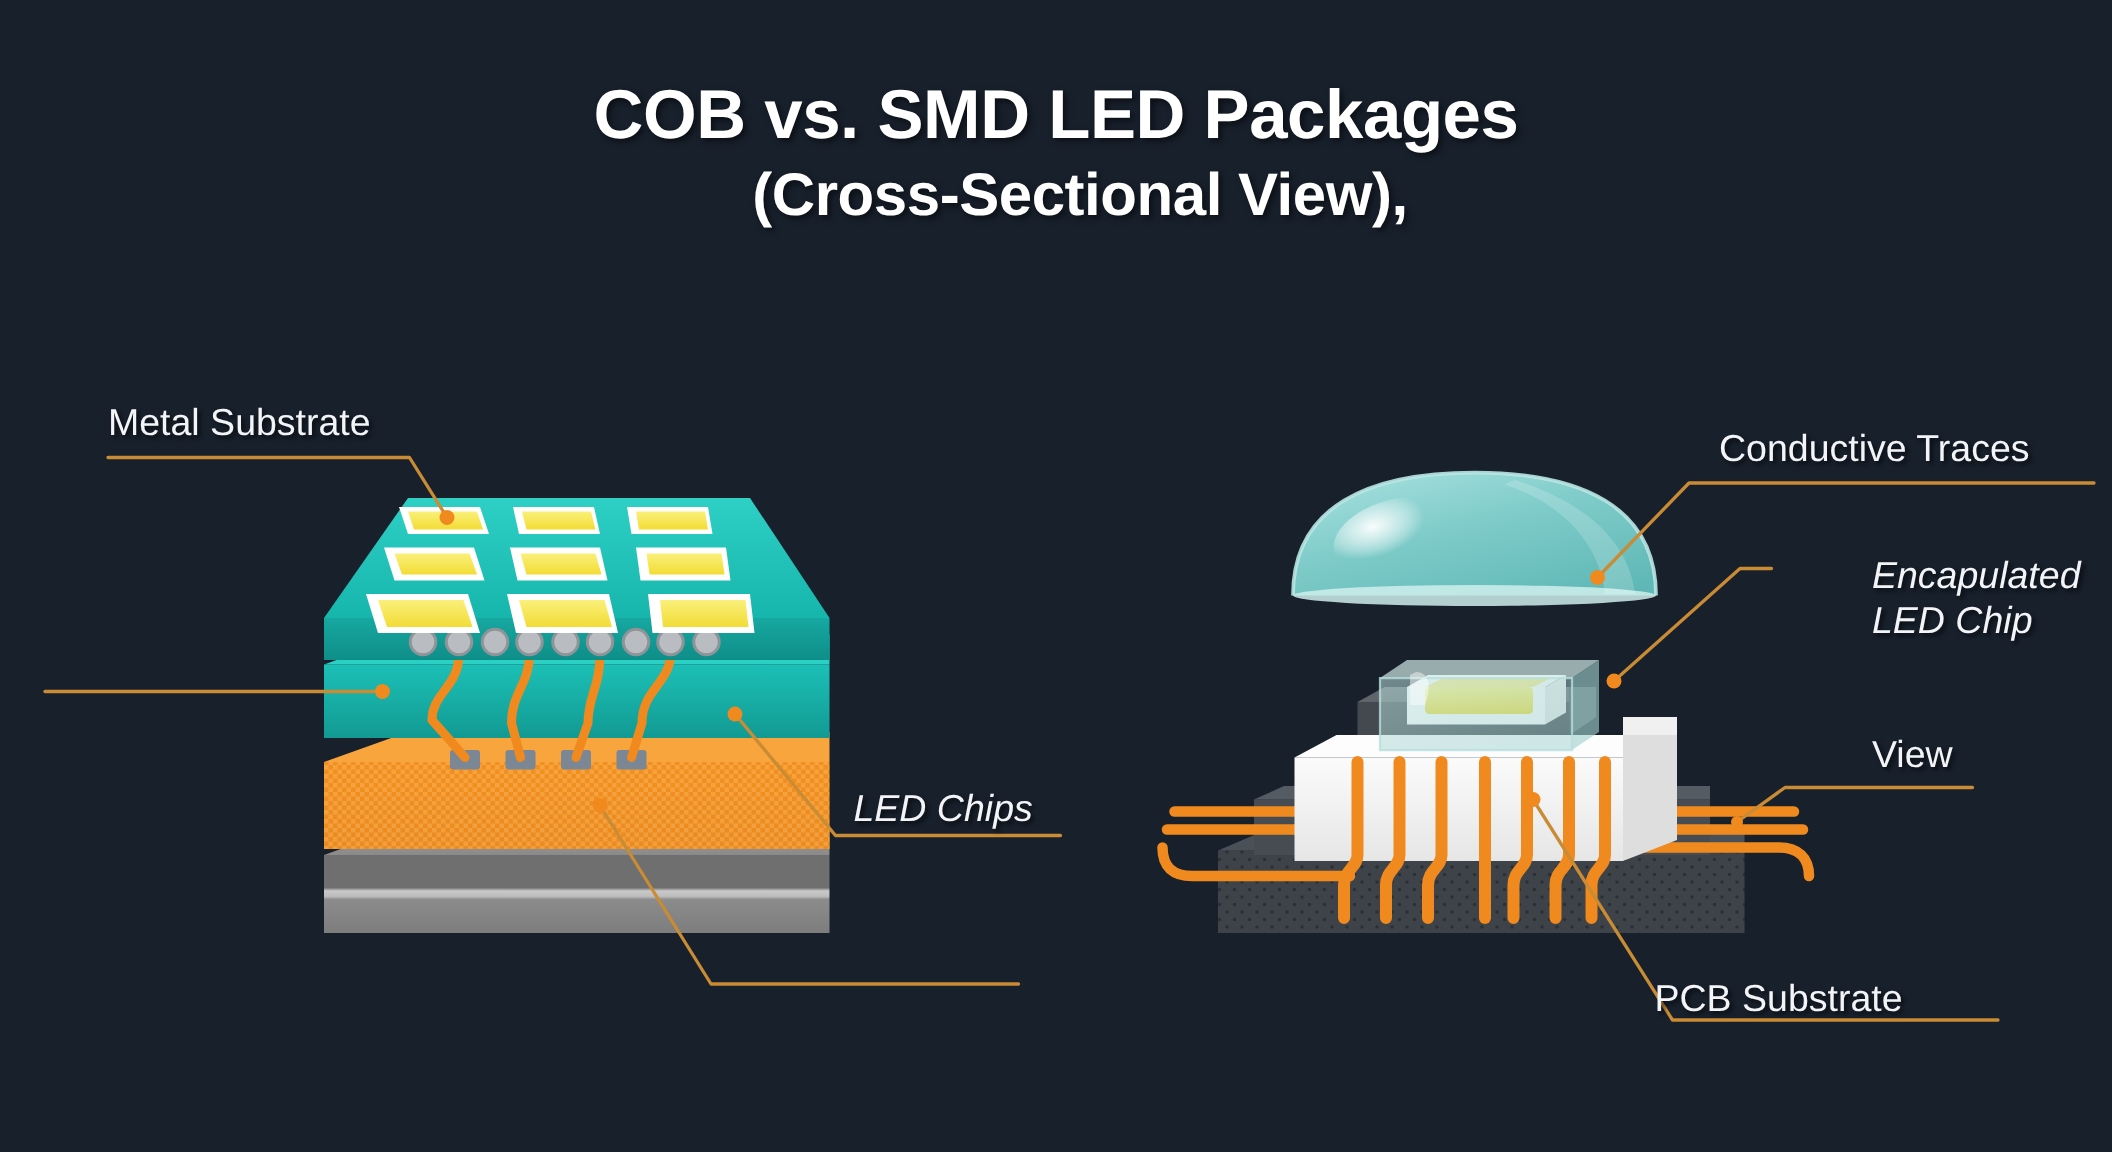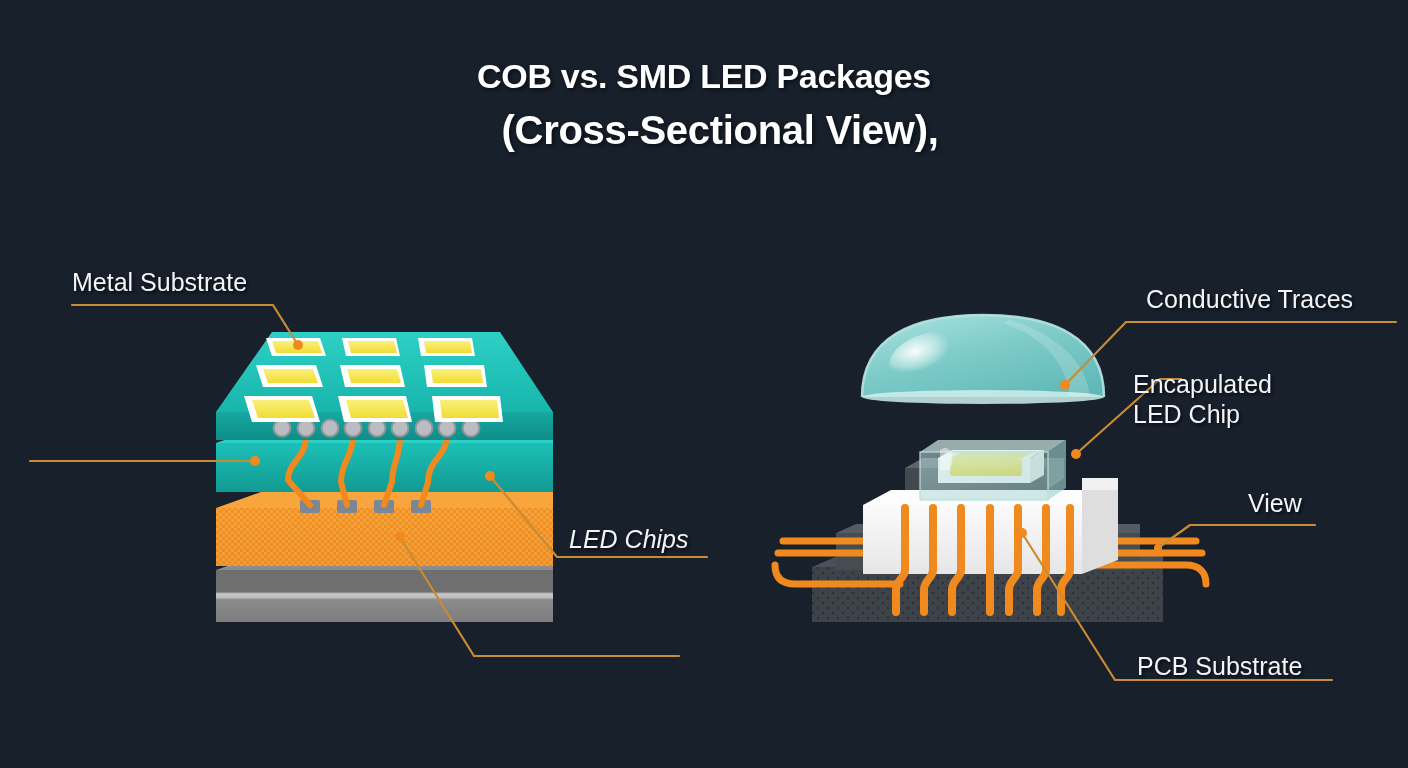--- a/index.html
+++ b/index.html
@@ -13,21 +13,21 @@
   }
   #stage{position:absolute;inset:0;width:1408px;height:768px;}
   .title-wrap{
     position:absolute;left:0;top:48px;width:1408px;
     text-align:center;pointer-events:none;
   }
   .title-line{
     display:block;
     color:#ffffff;
     font-weight:bold;
-    font-size:34px;
+    font-size:46px;
     line-height:56px;
     letter-spacing:-0.3px;
     text-shadow:2px 2px 4px rgba(0,0,0,.55);
   }
   .title-line.l2{font-size:40px;line-height:52px;margin-left:32px;}
 
   .label{
     position:absolute;
     color:#f2f4f7;
     font-size:25px;
@@ -322,20 +322,20 @@
   </svg>
 
   <div class="label" style="left:72px; top:267px;text-align:center;">Metal Substrate</div>
 
 
   <div class="label" style="left:569px; top:524px;font-style:italic;">LED Chips</div>
 
 
   <div class="label right" style="left:1146px; top:284px;">Conductive Traces</div>
 
-  <div class="label right" style="left:1133px; top:369px;">Encapulated
+  <div class="label right" style="left:1248px; top:369px;font-style:italic;">Encapulated
 LED Chip</div>
 
   <div class="label right" style="left:1248px; top:488px;">View</div>
 
-  <div class="label right" style="left:1137px; top:651px;">PCB Substrate</div>
+  <div class="label right" style="left:1103px; top:651px;">PCB Substrate</div>
 
 </div>
 
 </body></html>

